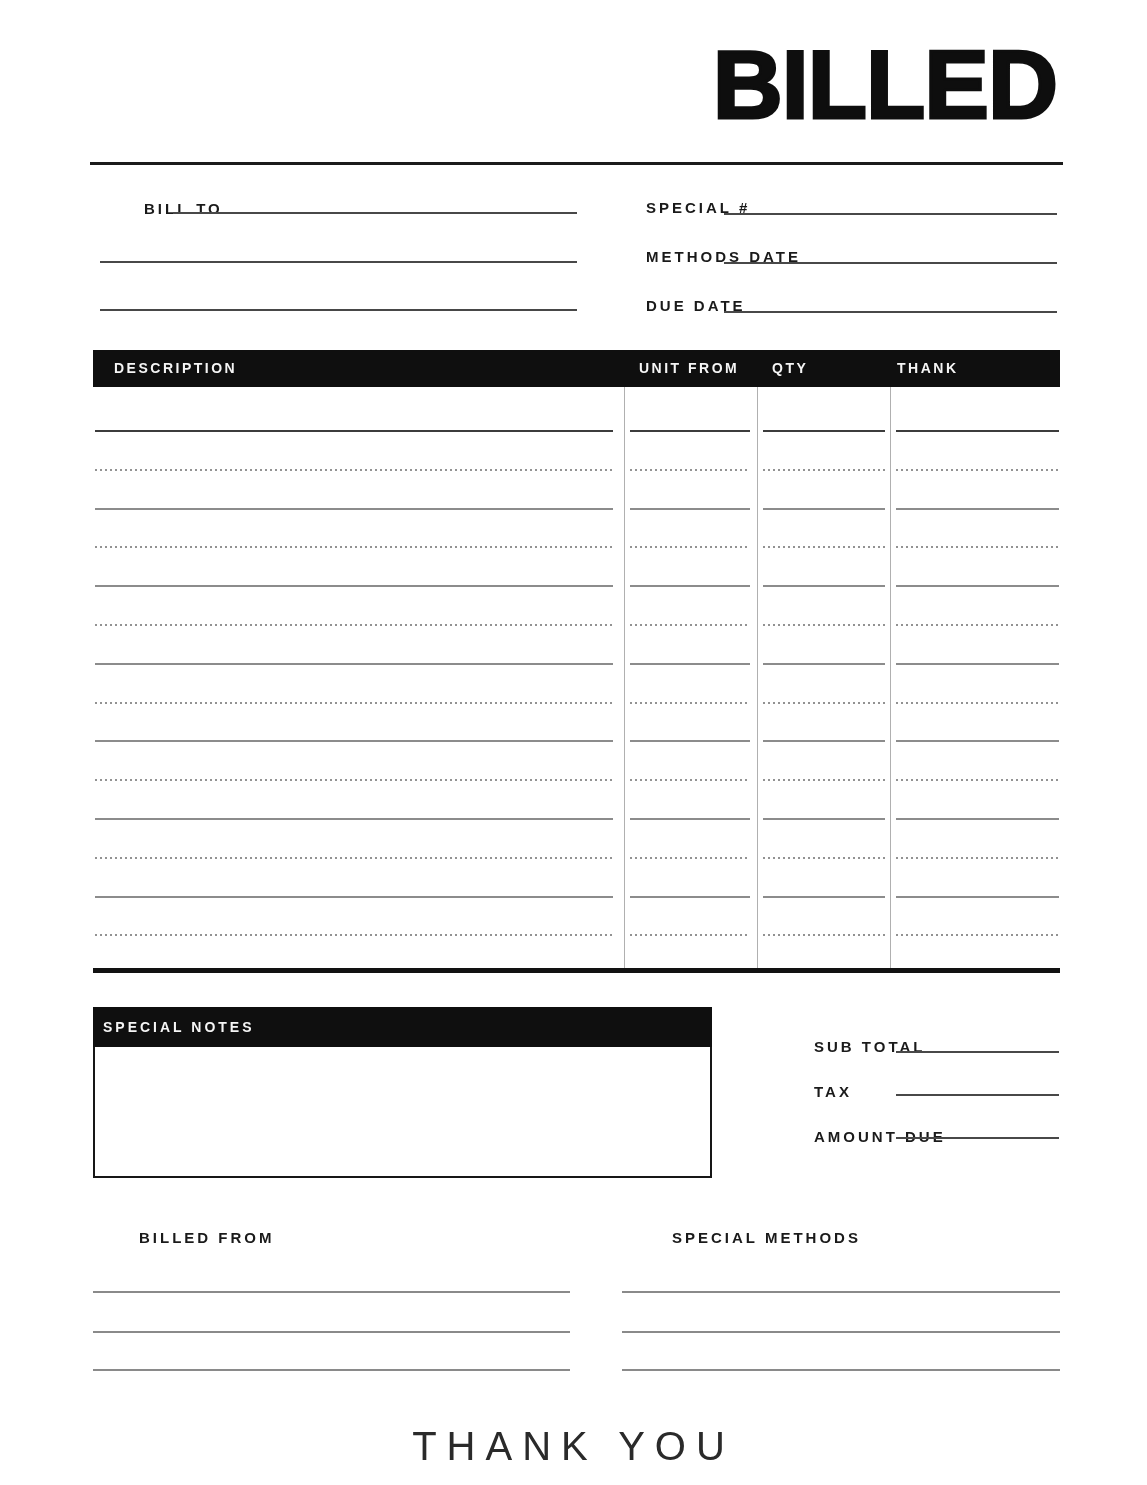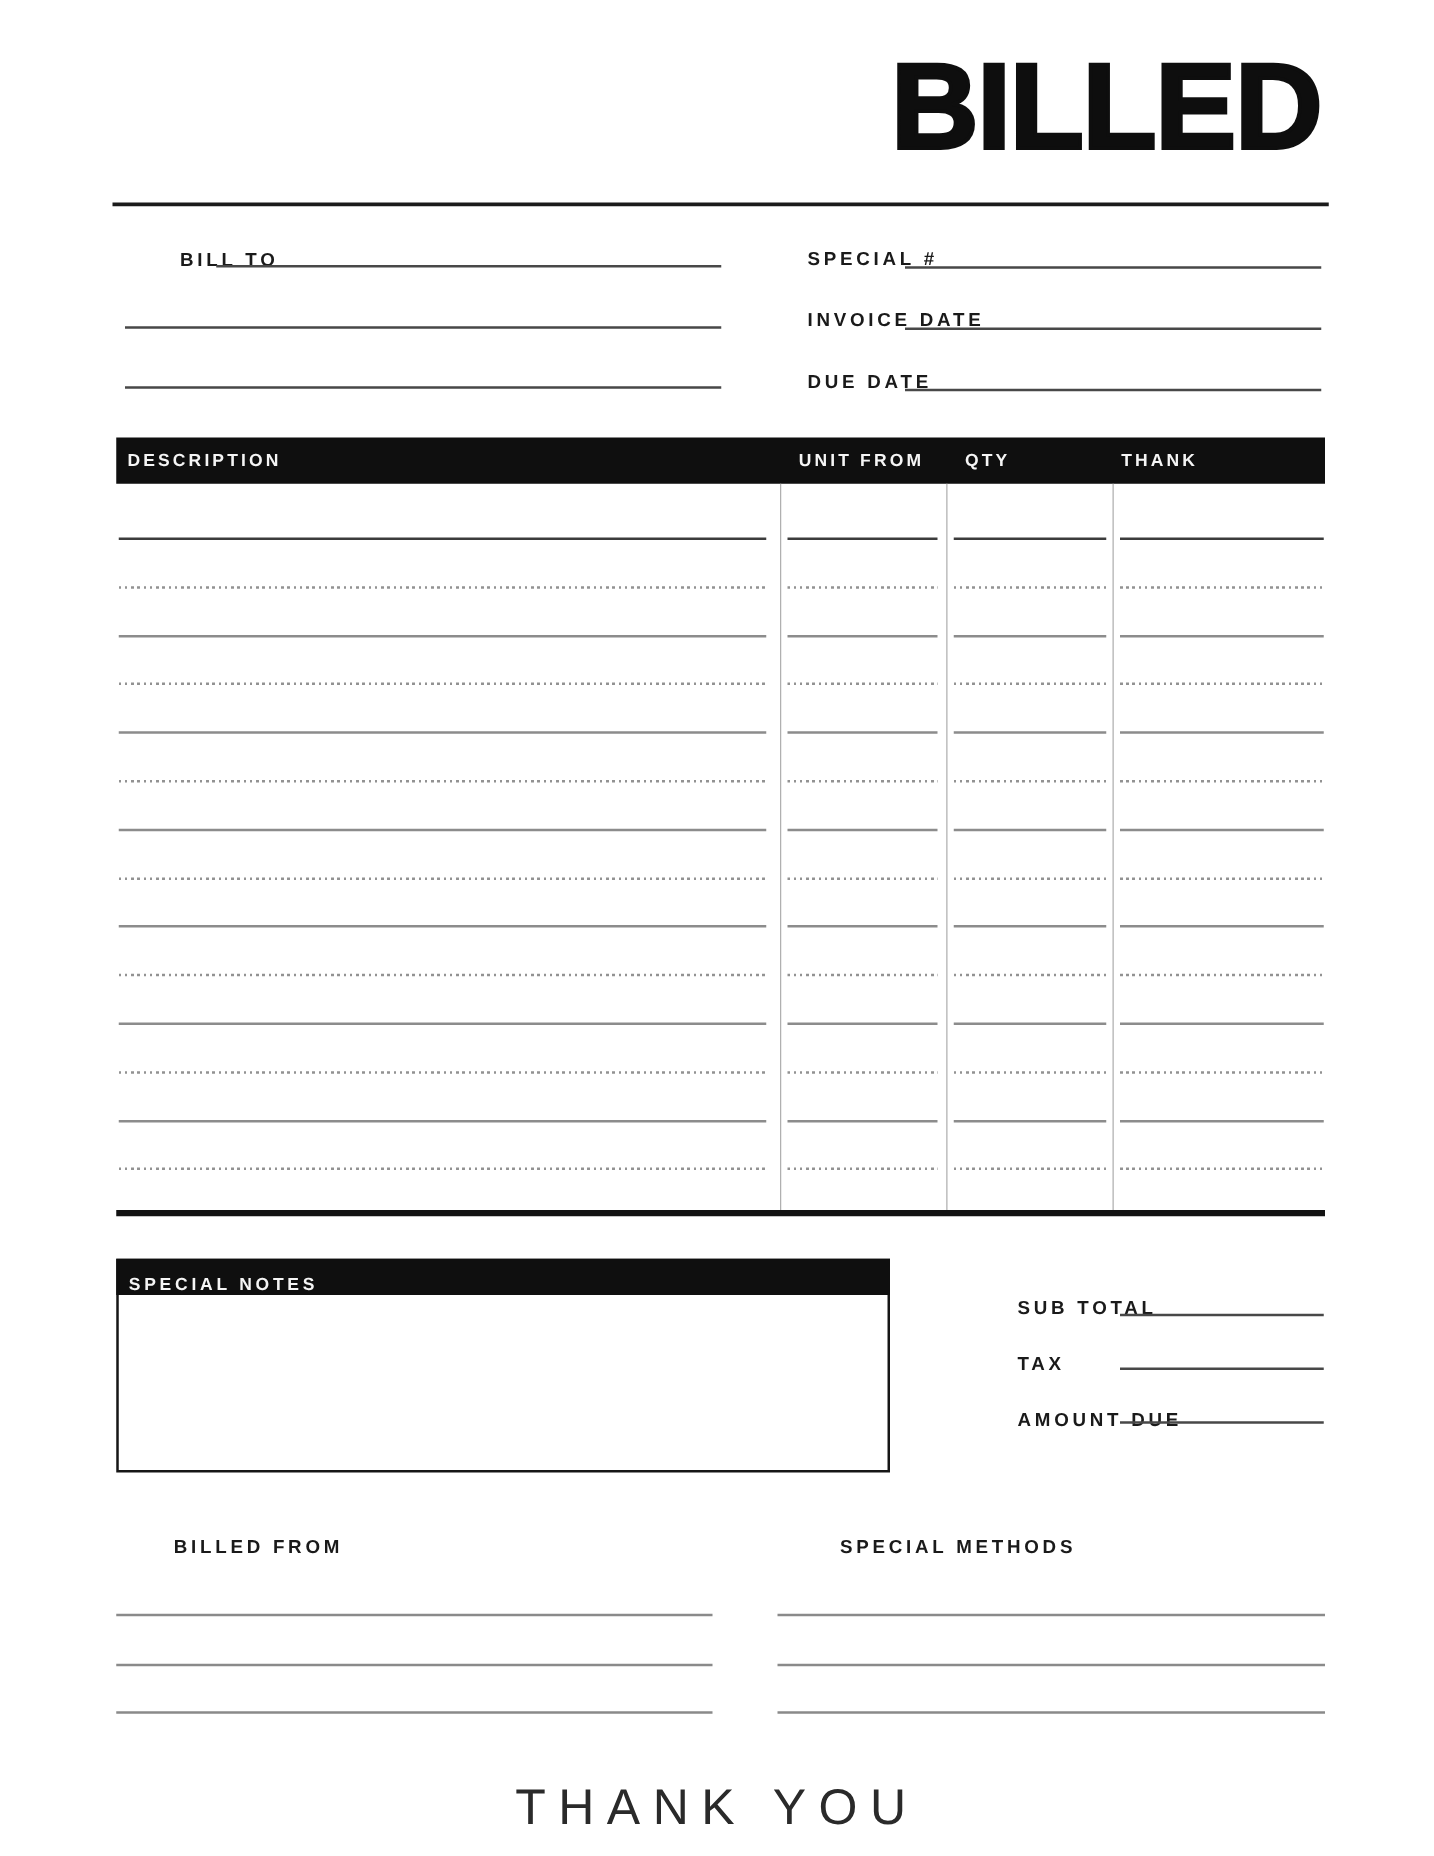--- a/index.html
+++ b/index.html
@@ -51,21 +51,21 @@
     background: #0f0f0f;
   }
   .tbl-header span {
     position: absolute; top: 0;
     line-height: 37px;
     color: #f5f5f5;
     font-size: 14px; font-weight: 700;
     letter-spacing: 2.5px;
     white-space: nowrap;
   }
-  .col-desc  { left: 9px; }
+  .col-desc  { left: 21px; }
   .col-unit  { left: 546px; }
   .col-qty   { left: 679px; }
   .col-total { left: 804px; }
 
   .tbl-body {
     position: absolute;
     left: 93px; top: 387px;
     width: 967px; height: 581px;
   }
   .tbl-divider {
@@ -90,21 +90,21 @@
   .notes-box {
     position: absolute;
     left: 93px; top: 1007px;
     width: 619px; height: 171px;
     border: 2px solid #161616;
     background: #fff;
   }
   .notes-header {
     position: absolute;
     left: -2px; top: -2px;
-    width: 619px; height: 29px;
+    width: 619px; height: 40px;
     background: #0f0f0f;
   }
   .notes-header span {
     display: block;
     line-height: 41px;
     padding-left: 10px;
     color: #f5f5f5;
     font-size: 14px; font-weight: 700;
     letter-spacing: 3px;
   }
@@ -132,21 +132,21 @@
 <div class="header-rule"></div>
 
 <span class="lbl" style="left:100px; top:200px;">BILL TO</span>
 <div class="wline" style="left:173px; top:212px; width:404px;"></div>
 <div class="wline" style="left:100px; top:261px; width:477px;"></div>
 <div class="wline" style="left:100px; top:309px; width:477px;"></div>
 
 <span class="lbl" style="left:602px; top:199px;">SPECIAL #</span>
 <div class="wline" style="left:724px; top:213px; width:333px;"></div>
 
-<span class="lbl" style="left:602px; top:248px;">INVOICE DATE</span>
+<span class="lbl" style="left:602px; top:248px;">METHODS DATE</span>
 <div class="wline" style="left:724px; top:262px; width:333px;"></div>
 
 <span class="lbl" style="left:602px; top:297px;">DUE DATE</span>
 <div class="wline" style="left:724px; top:311px; width:333px;"></div>
 
 <div class="tbl-header">
   <span class="col-desc">DESCRIPTION</span>
   <span class="col-unit">UNIT FROM</span>
   <span class="col-qty">QTY</span>
   <span class="col-total">THANK</span>

